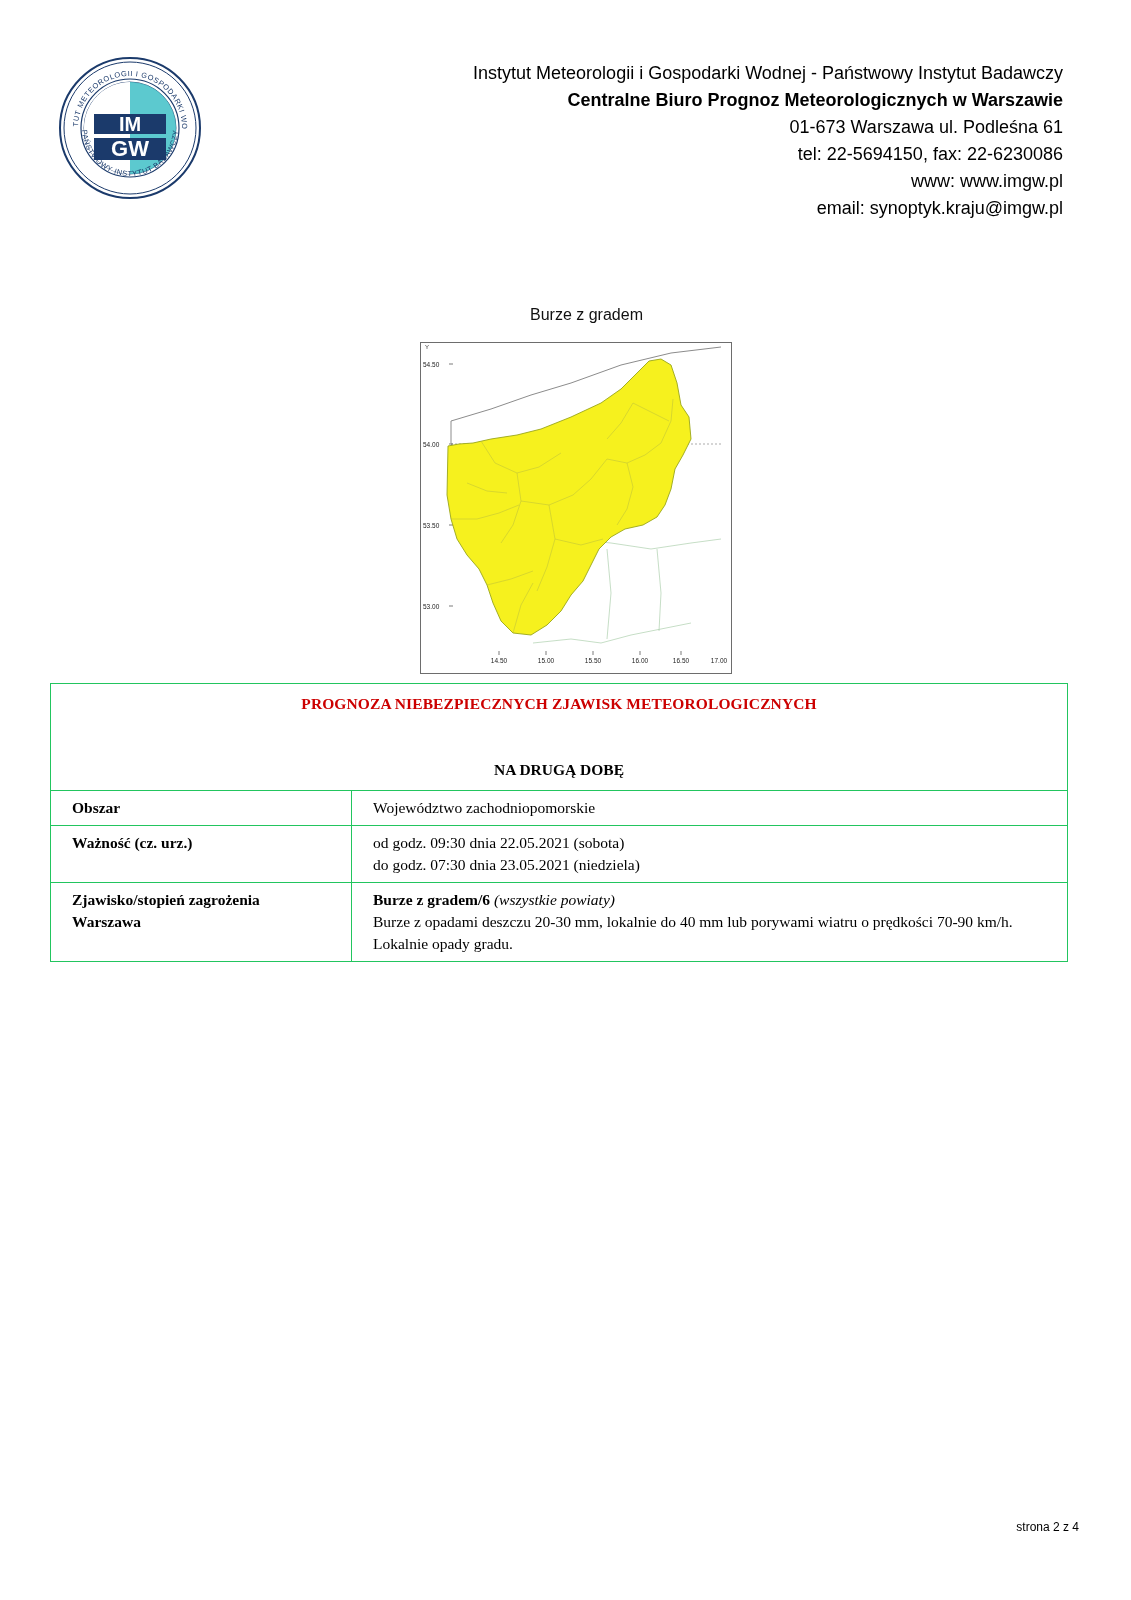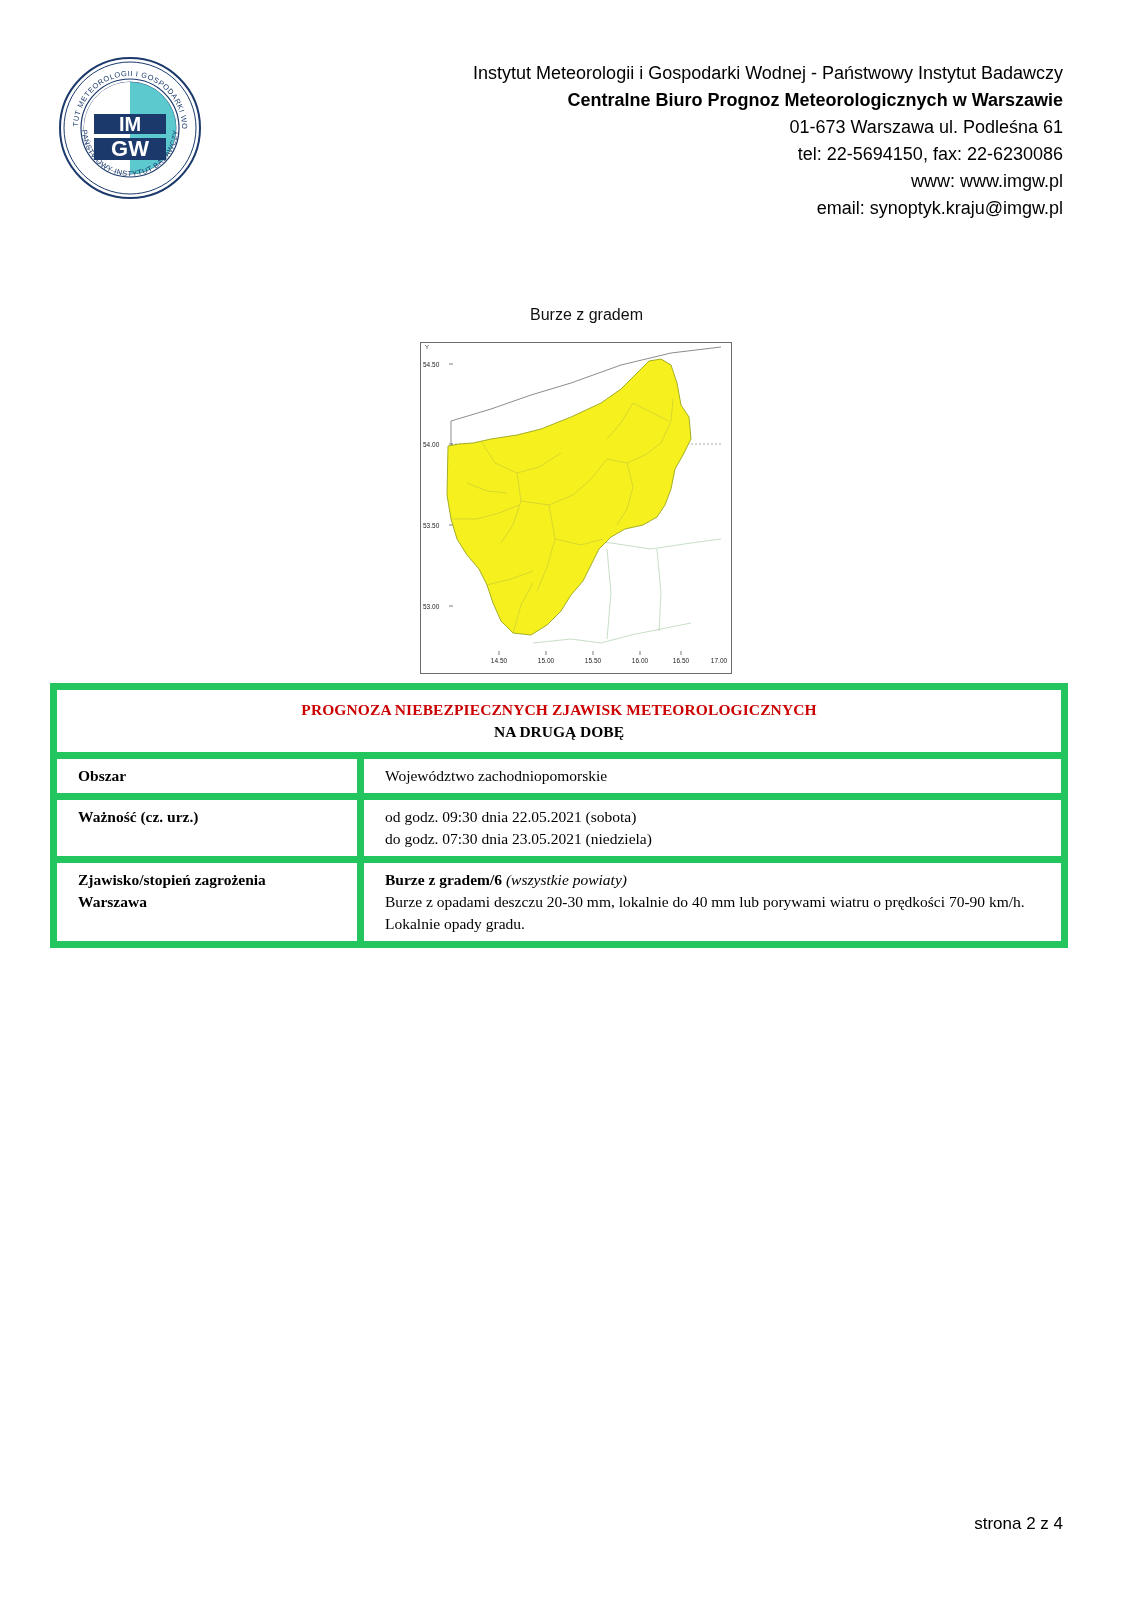--- a/index.html
+++ b/index.html
@@ -74,59 +74,60 @@
     position: absolute;
     left: 50px;
     top: 683px;
     width: 1018px;
     border-collapse: collapse;
     font-family: "Liberation Serif", serif;
     font-size: 15.5px;
     color: #000;
   }
   table.warn td {
-    border: 7px solid #22c55e;
+    border: 1px solid #22c55e;
     padding: 6px 21px;
     vertical-align: top;
     line-height: 1.42;
   }
   .title-cell {
     text-align: center;
     padding-top: 9px !important;
     padding-bottom: 9px !important;
   }
   .title-main {
     color: #cc0000;
     font-weight: bold;
     font-size: 15.5px;
     letter-spacing: 0.1px;
   }
   .title-sub {
     color: #000;
     font-weight: bold;
     font-size: 15.5px;
+    margin-top: 44px;
   }
   .label-cell {
     width: 258px;
     font-weight: bold;
   }
   .phen-name {
     font-weight: bold;
   }
   .phen-scope {
     font-style: italic;
   }
 
   
   .footer {
     position: absolute;
-    right: 68px;
+    right: 52px;
     bottom: 66px;
     font-family: "Liberation Sans", sans-serif;
-    font-size: 17px;
+    font-size: 12px;
     color: #000;
   }
 </style>
 </head>
 <body>
 
 <div class="header">
 
   <div class="logo">
     <svg viewBox="0 0 148 148" width="148" height="148" aria-hidden="true">

